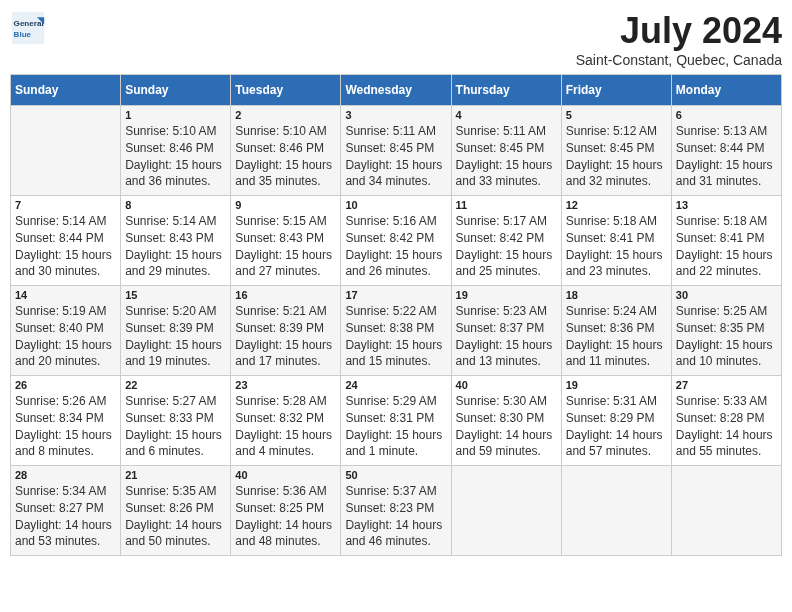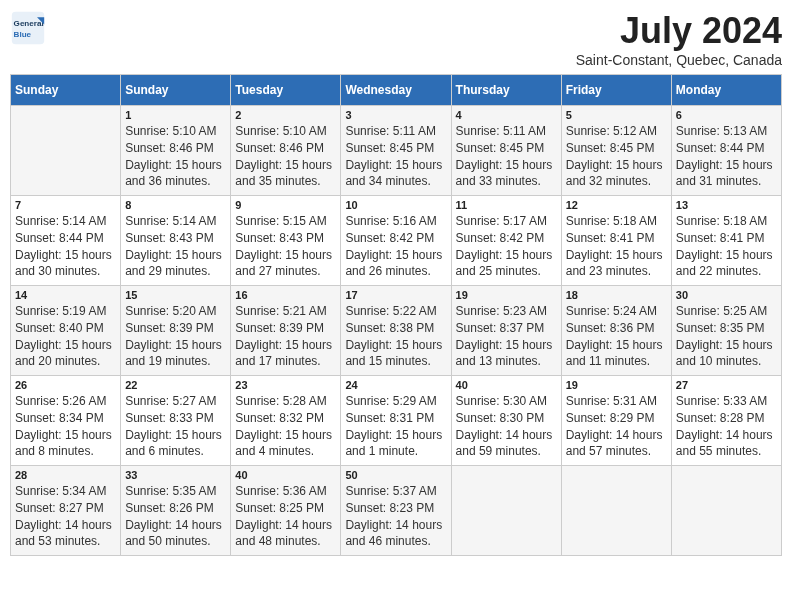--- a/index.html
+++ b/index.html
@@ -230,21 +230,21 @@
           <div class="day-num">27</div>
           <div class="day-info">Sunrise: 5:33 AM<br>Sunset: 8:28 PM<br>Daylight: 14 hours<br>and 55 minutes.</div>
         </td>
       </tr>
       <tr class="week-row">
         <td>
           <div class="day-num">28</div>
           <div class="day-info">Sunrise: 5:34 AM<br>Sunset: 8:27 PM<br>Daylight: 14 hours<br>and 53 minutes.</div>
         </td>
         <td>
-          <div class="day-num">33</div>
+          <div class="day-num">21</div>
           <div class="day-info">Sunrise: 5:35 AM<br>Sunset: 8:26 PM<br>Daylight: 14 hours<br>and 50 minutes.</div>
         </td>
         <td>
           <div class="day-num">40</div>
           <div class="day-info">Sunrise: 5:36 AM<br>Sunset: 8:25 PM<br>Daylight: 14 hours<br>and 48 minutes.</div>
         </td>
         <td>
           <div class="day-num">50</div>
           <div class="day-info">Sunrise: 5:37 AM<br>Sunset: 8:23 PM<br>Daylight: 14 hours<br>and 46 minutes.</div>
         </td>

